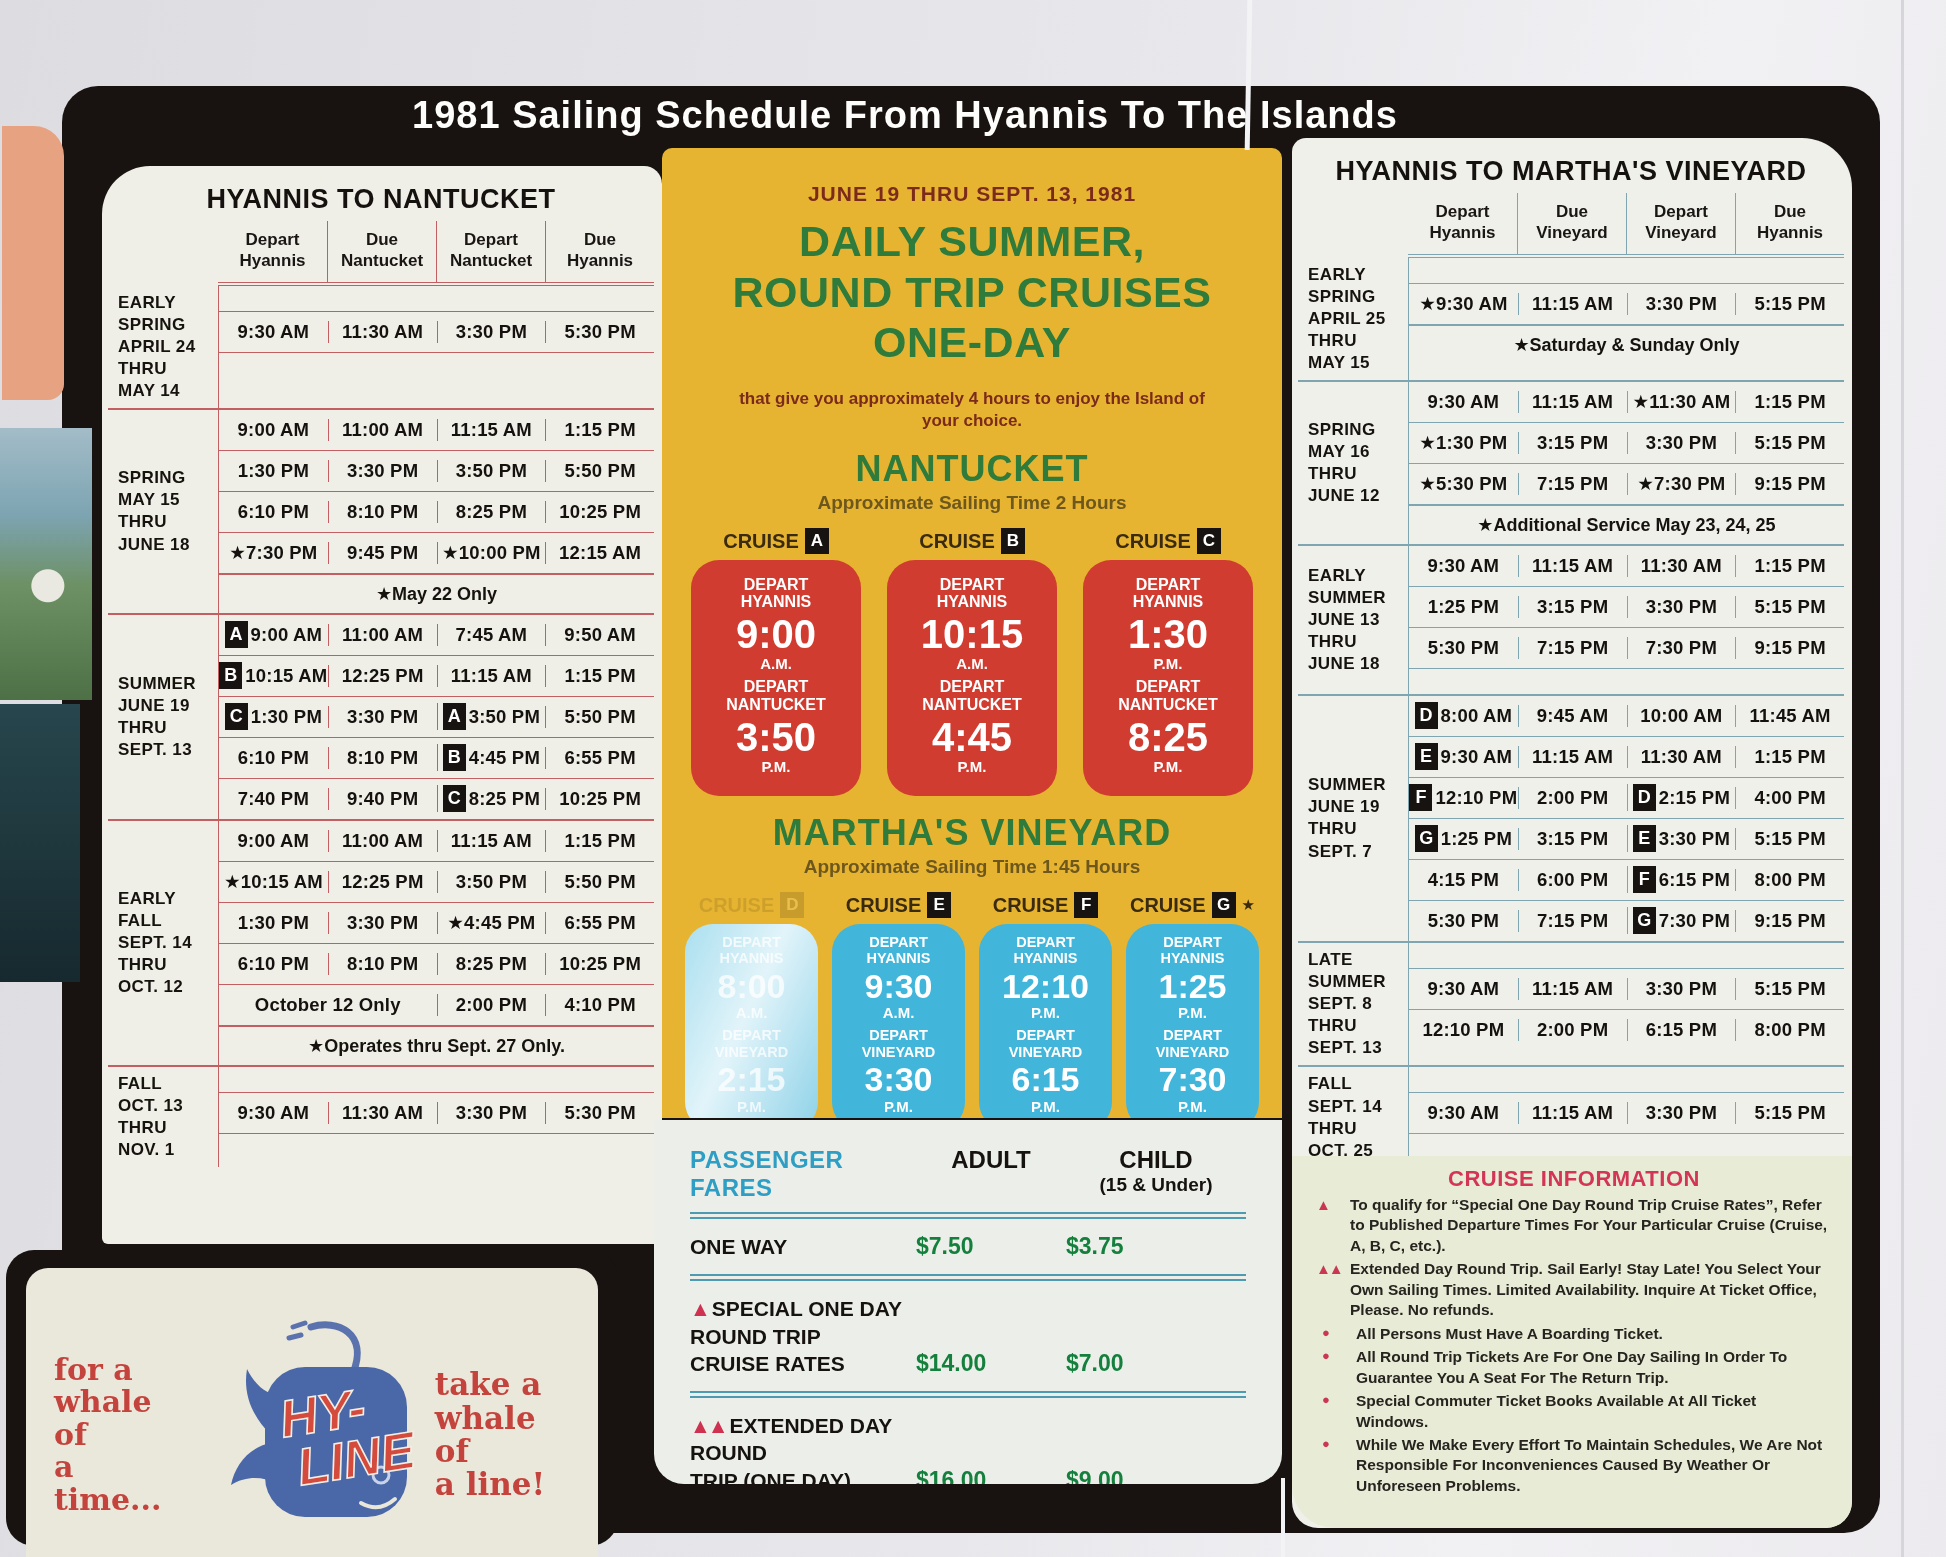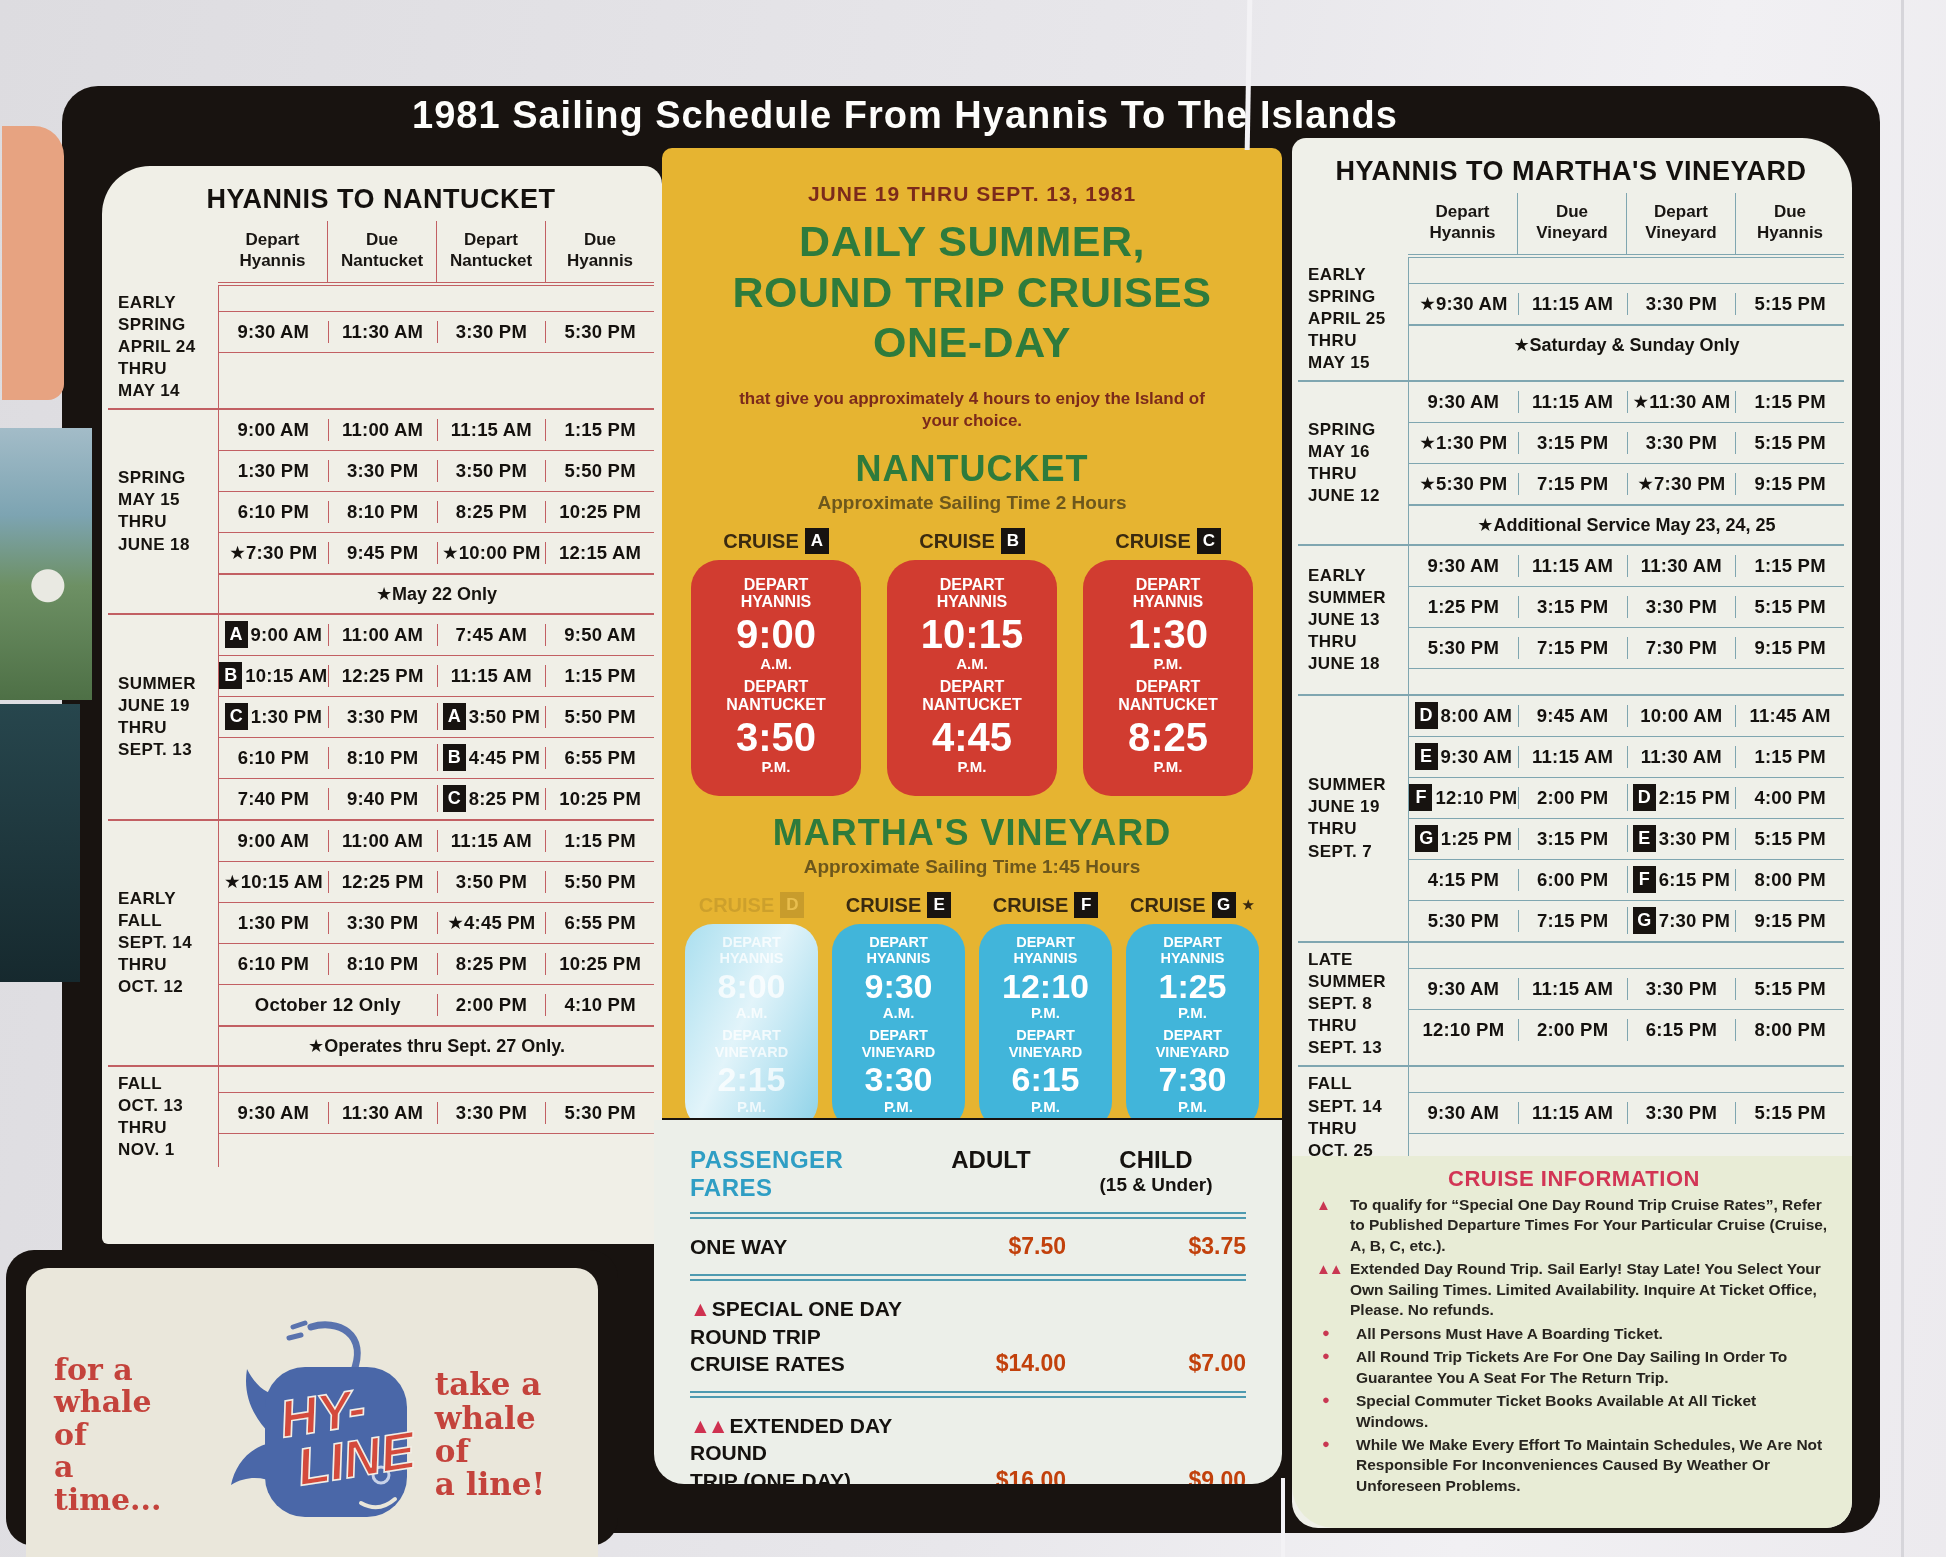--- a/index.html
+++ b/index.html
@@ -80,21 +80,21 @@
   .panel-fares{left:654px;top:1120px;width:628px;height:364px;background:#ecEEe9;background:#ecefe9;
                border-radius:0 0 30px 30px;box-sizing:border-box;padding:26px 36px 0;overflow:hidden;}
   .fare-head{display:grid;grid-template-columns:1fr 150px 180px;align-items:start;}
   .fh-fares{color:#2f9ec4;font-size:24px;font-weight:bold;letter-spacing:.5px;}
   .fh-col{font-size:24px;font-weight:bold;color:#15120f;text-align:center;}
   .fh-sub{font-size:19px;font-weight:bold;color:#15120f;text-align:center;}
   .fare-rule{border-top:2px solid #4e9ab0;border-bottom:2px solid #4e9ab0;height:3px;margin:10px 0;}
   .fare-row{display:grid;grid-template-columns:1fr 150px 180px;align-items:end;padding:4px 0;}
   .fr-label{font-size:21px;font-weight:bold;color:#15120f;line-height:1.3;position:relative;}
   .fr-marker{color:#cf3150;margin-right:4px;letter-spacing:-3px;}
-  .fr-amt{font-size:23px;font-weight:bold;color:#c2410c;text-align:right;}
+  .fr-amt{font-size:23px;font-weight:bold;color:#15803d;text-align:left;}
   
   .info{position:absolute;left:0;bottom:0;width:100%;height:372px;background:#e8ecd6;
         border-radius:0 0 26px 42px;box-sizing:border-box;padding:10px 20px 0 24px;}
   .info-head{text-align:center;color:#d23555;font-size:22px;font-weight:bold;letter-spacing:.5px;}
   .info-item{display:flex;margin-top:3px;}
   .ii-marker{flex:none;width:34px;color:#c93752;font-weight:bold;font-size:15px;letter-spacing:-2px;padding-top:1px;}
   .ii-marker.dot{font-size:13px;padding-left:6px;}
   .ii-text{flex:1;font-size:15.5px;font-weight:bold;color:#27241f;line-height:1.32;}
   
   .panel-logo{left:26px;top:1268px;width:572px;height:334px;background:#eae7db;border-radius:22px;

